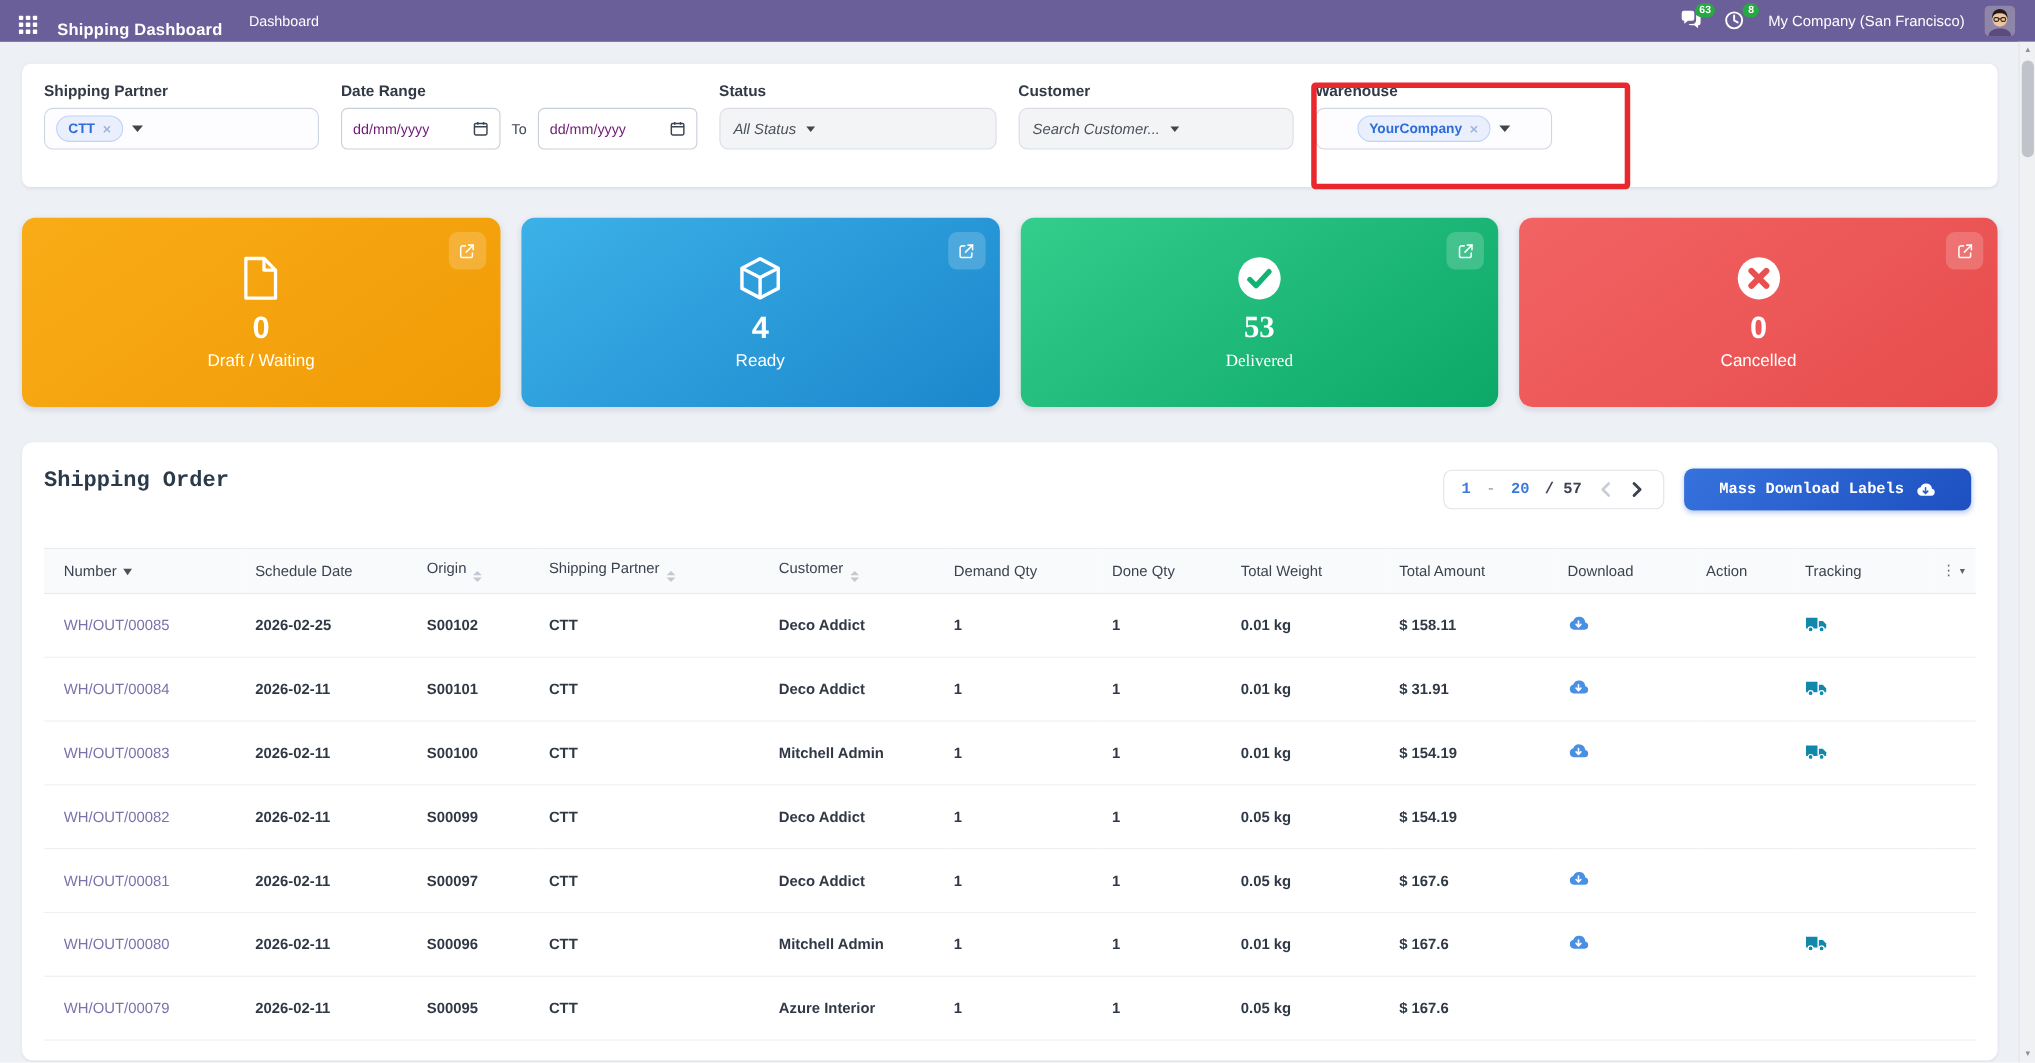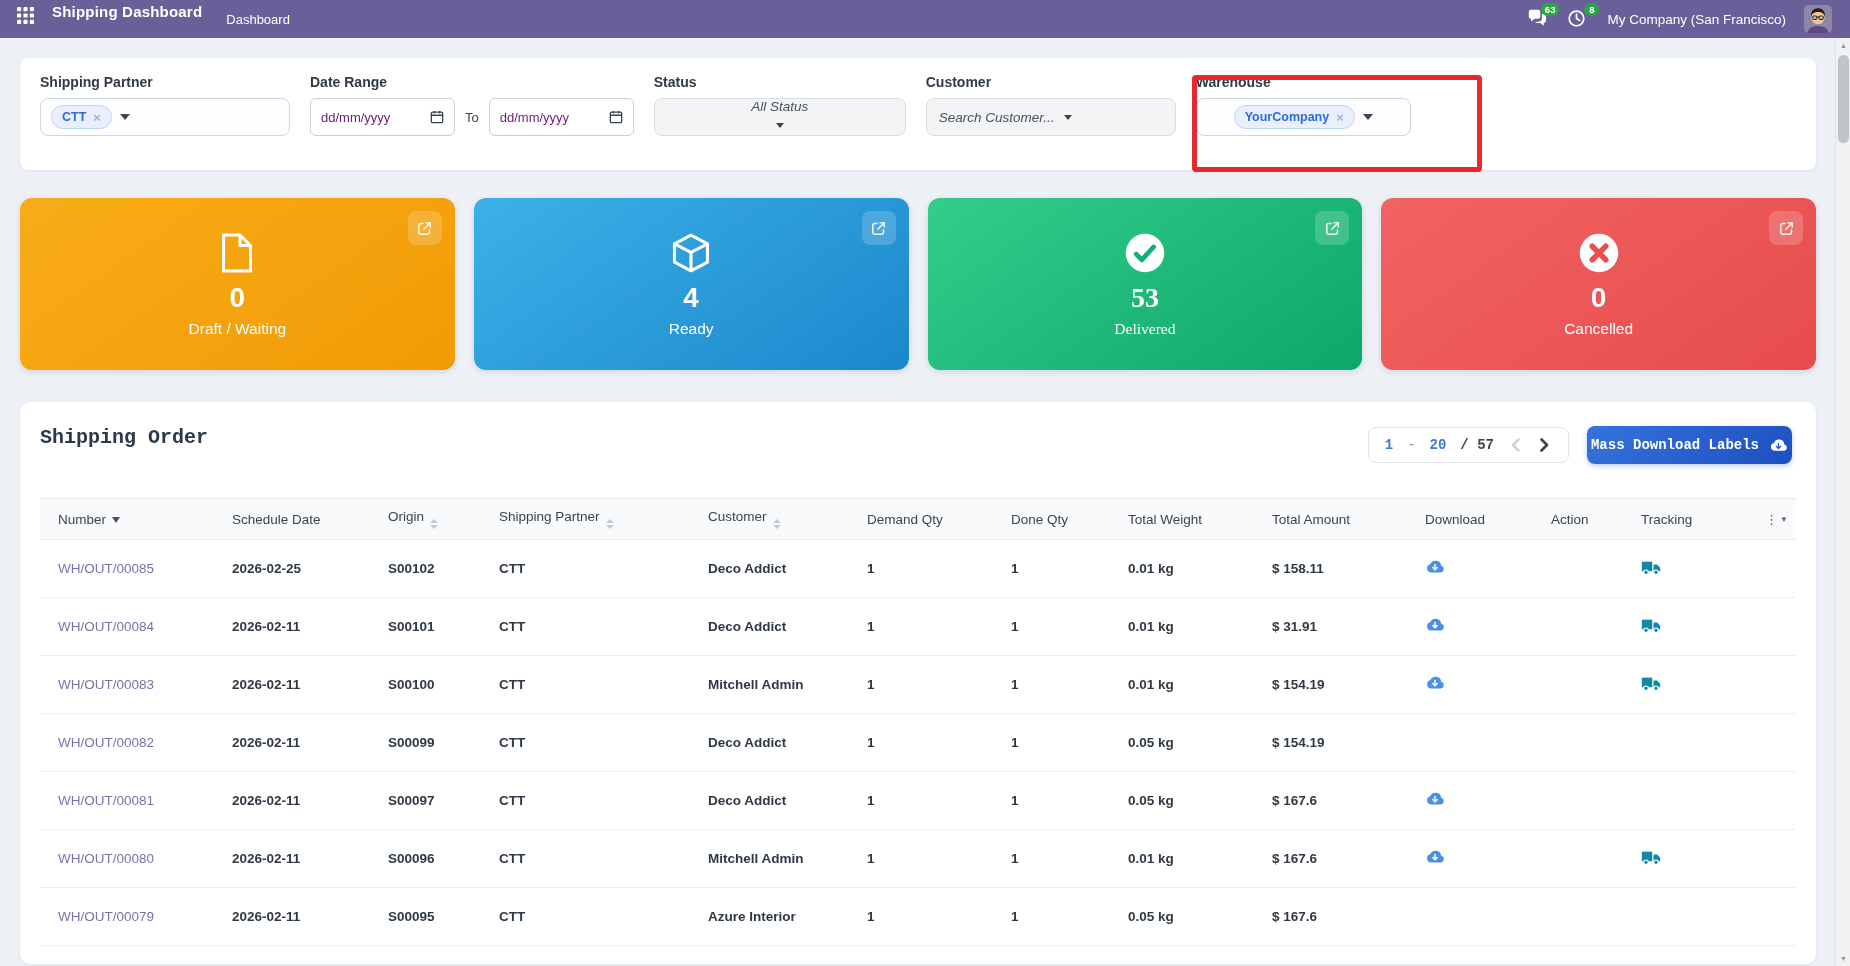--- a/index.html
+++ b/index.html
@@ -7,21 +7,21 @@
   body {
     font-family:"Liberation Sans","DejaVu Sans",sans-serif;
     background:#edf0f5; position:relative; color:#2f3945;
   }
 
   
   .navbar {
     height:38px; background:#6a5f99; display:flex; align-items:center;
     padding:0 12px; color:#fff;
   }
-  .nav-left { display:flex; align-items:flex-start; gap:14px; }
+  .nav-left { display:flex; align-items:flex-end; gap:14px; }
   .apps-btn { width:26px; height:26px; display:flex; align-items:center; justify-content:center; cursor:pointer; }
   .brand { font-size:15px; font-weight:700; letter-spacing:.2px; }
   .nav-menu-item { font-size:13px; padding:9px 10px; cursor:pointer; }
   .nav-right { margin-left:auto; display:flex; align-items:center; gap:18px; padding-right:6px; }
   .nav-icon-wrap { position:relative; width:22px; height:20px; cursor:pointer; }
   .nav-badge {
     position:absolute; top:-6px; right:-10px; background:#28a745; color:#fff;
     font-size:9.5px; font-weight:700; border-radius:9px; padding:1px 4px; min-width:15px;
     text-align:center; line-height:11px;
   }
@@ -55,21 +55,21 @@
     width:145px; height:38px; border:1px solid #c9cfd8; border-radius:6px; background:#fff;
     display:flex; align-items:center; justify-content:space-between; padding:0 10px;
     font-size:13px; color:#701a75; cursor:text;
   }
   .to-label { font-size:13px; color:#3c4550; }
   .select-box {
     height:38px; border:1px solid #d9dde3; border-radius:8px; background:#f3f4f6;
     display:flex; align-items:center; gap:9px; padding:0 12px;
     font-size:13.5px; font-style:italic; color:#4a5158; cursor:pointer;
   }
-  .select-box.status { width:252px;flex-direction:column; }
+  .select-box.status { width:252px; }
   .select-box.customer { width:250px; }
   .select-box .caret { border-top-width:5px; border-left-width:4px; border-right-width:4px; }
 
   
   .annotation-box {
     position:absolute; left:1192px; top:75px; width:290px; height:97px;
     border:5px solid #e8282c; border-radius:4px; pointer-events:none; z-index:30;
   }
 
   
@@ -99,21 +99,21 @@
     display:flex; align-items:center; gap:14px; border:1px solid #dfe3e9; border-radius:8px;
     padding:9px 16px; font-size:14px; background:#fff;
   }
   .pg-num { color:#3b78d8; font-weight:700; cursor:pointer; }
   .pg-dash { color:#8a93a0; }
   .pg-total { color:#3a4350; font-weight:600; }
   .pg-chev { display:flex; align-items:center; cursor:pointer; padding:0 2px; }
   .mass-btn {
     display:flex; align-items:center; gap:10px; border:none; cursor:pointer;
     background:linear-gradient(135deg,#3673dd,#1d4fc0); color:#fff;
-    font-family:inherit; font-size:14px; font-weight:700; border-radius:8px; padding:11px 4px;
+    font-family:inherit; font-size:14px; font-weight:700; border-radius:8px; padding:11px 32px;
     box-shadow:0 2px 5px rgba(30,80,190,.3);
   }
 
   table.orders { width:calc(100% - 40px); margin:0 20px; border-collapse:collapse; table-layout:fixed; }
   thead th {
     background:#f9fafb; border-top:1px solid #e7eaee; border-bottom:1px solid #e7eaee;
     font-size:13.5px; font-weight:400; color:#3a4350; text-align:left; padding:10px 8px;
     white-space:nowrap; overflow:hidden;
   }
   thead th:first-child { padding-left:18px; }

